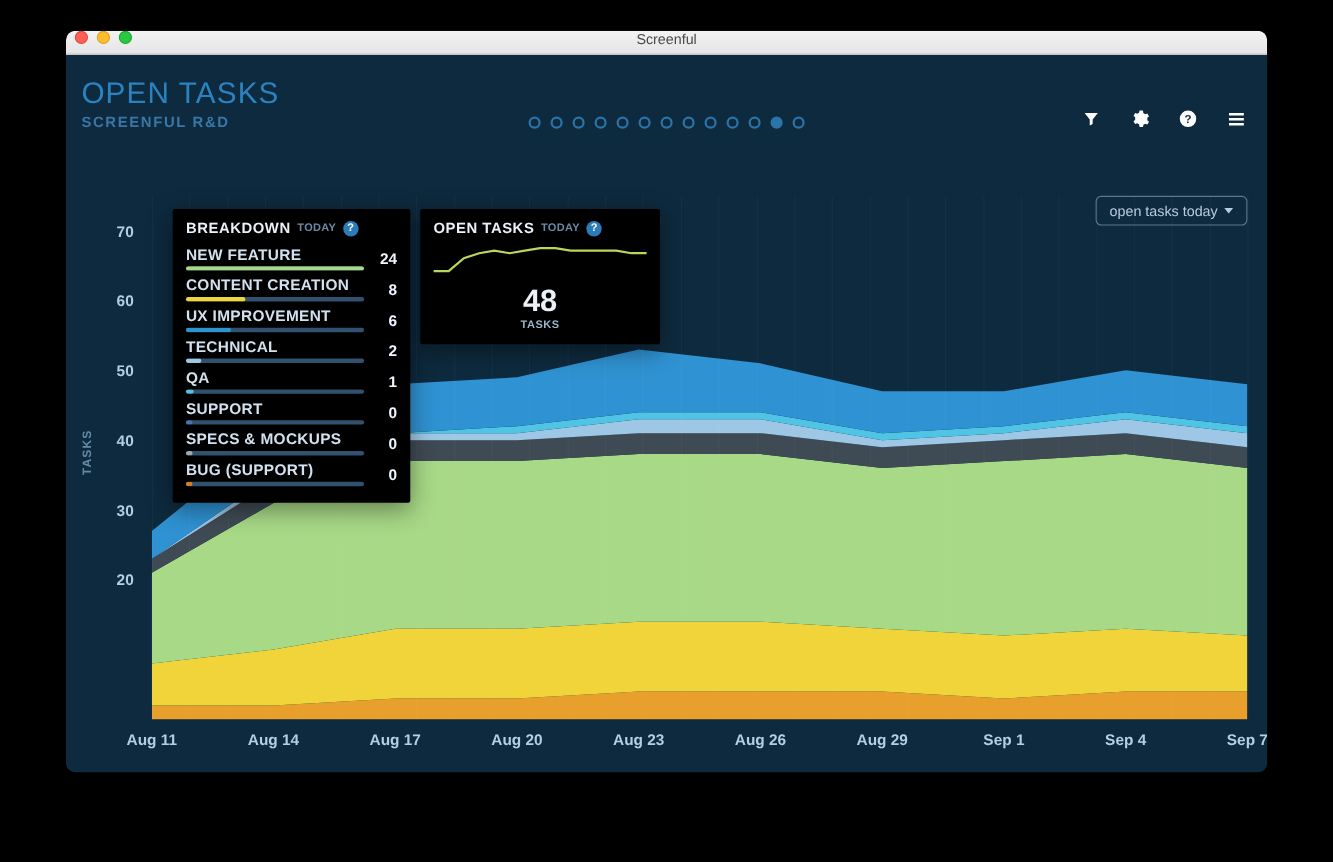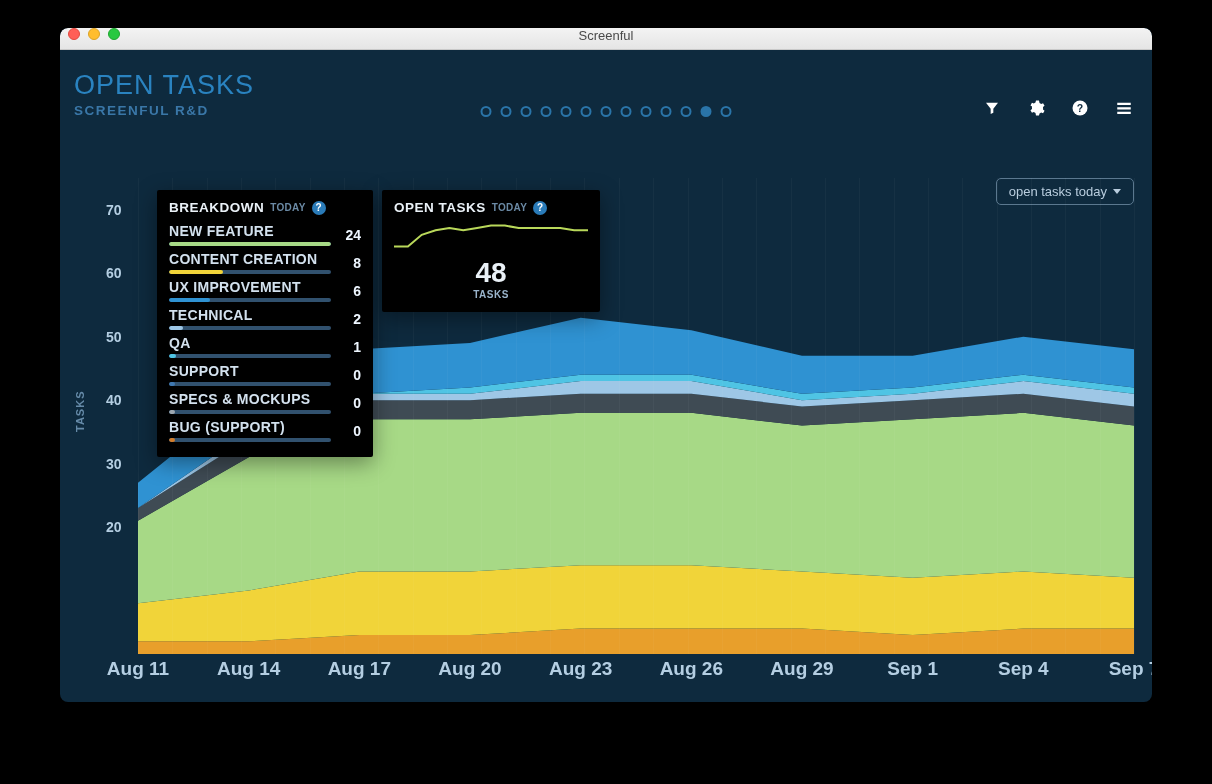--- a/index.html
+++ b/index.html
@@ -37,21 +37,21 @@
   .dropdown {
     position: absolute; right: 18px; top: 128px;
     border: 1px solid #5b788f; border-radius: 5px; padding: 5px 12px;
     font-size: 13px; color:#b9cdde; display:flex; align-items:center; gap:6px; cursor:pointer;
   }
   .caret-down { width:0; height:0; border-left:4px solid transparent; border-right:4px solid transparent; border-top:5px solid #b9cdde; }
 
   .chart-area { position: absolute; left: 38px; right: 0; top: 128px; bottom: 48px; }
   .y-axis-title { position:absolute; left:-12px; top: 52%; transform: rotate(-90deg) translateY(-50%); transform-origin: left center; font-size: 11px; font-weight: 700; letter-spacing: 1px; color:#658aa8; }
   .ylabel { position:absolute; left:8px; font-size:14px; font-weight:700; color:#b4cee2; transform: translateY(-50%); }
-  .xlabel { position:absolute; bottom:-26px; font-size:19px; font-weight:700; color:#b4cee2; transform: translateX(-50%); white-space: nowrap; }
+  .xlabel { position:absolute; bottom:-26px; font-size:14px; font-weight:700; color:#b4cee2; transform: translateX(-50%); white-space: nowrap; }
   .gridline { position:absolute; top:0; bottom:0; width:1px; background: rgba(255,255,255,0.035); }
 
   .plot { position:absolute; left: 40px; right: 18px; top: 0; bottom: 0; }
   .plot svg { width:100%; height:100%; display:block; }
 
   .panel {
     position:absolute; background:#000000; box-shadow: 0 6px 22px rgba(0,0,0,0.4);
     border-radius: 2px; padding: 10px 12px 12px 12px; color:#eaf1f7;
   }
   .panel-header { display:flex; align-items:center; gap:6px; margin-bottom:6px; }

